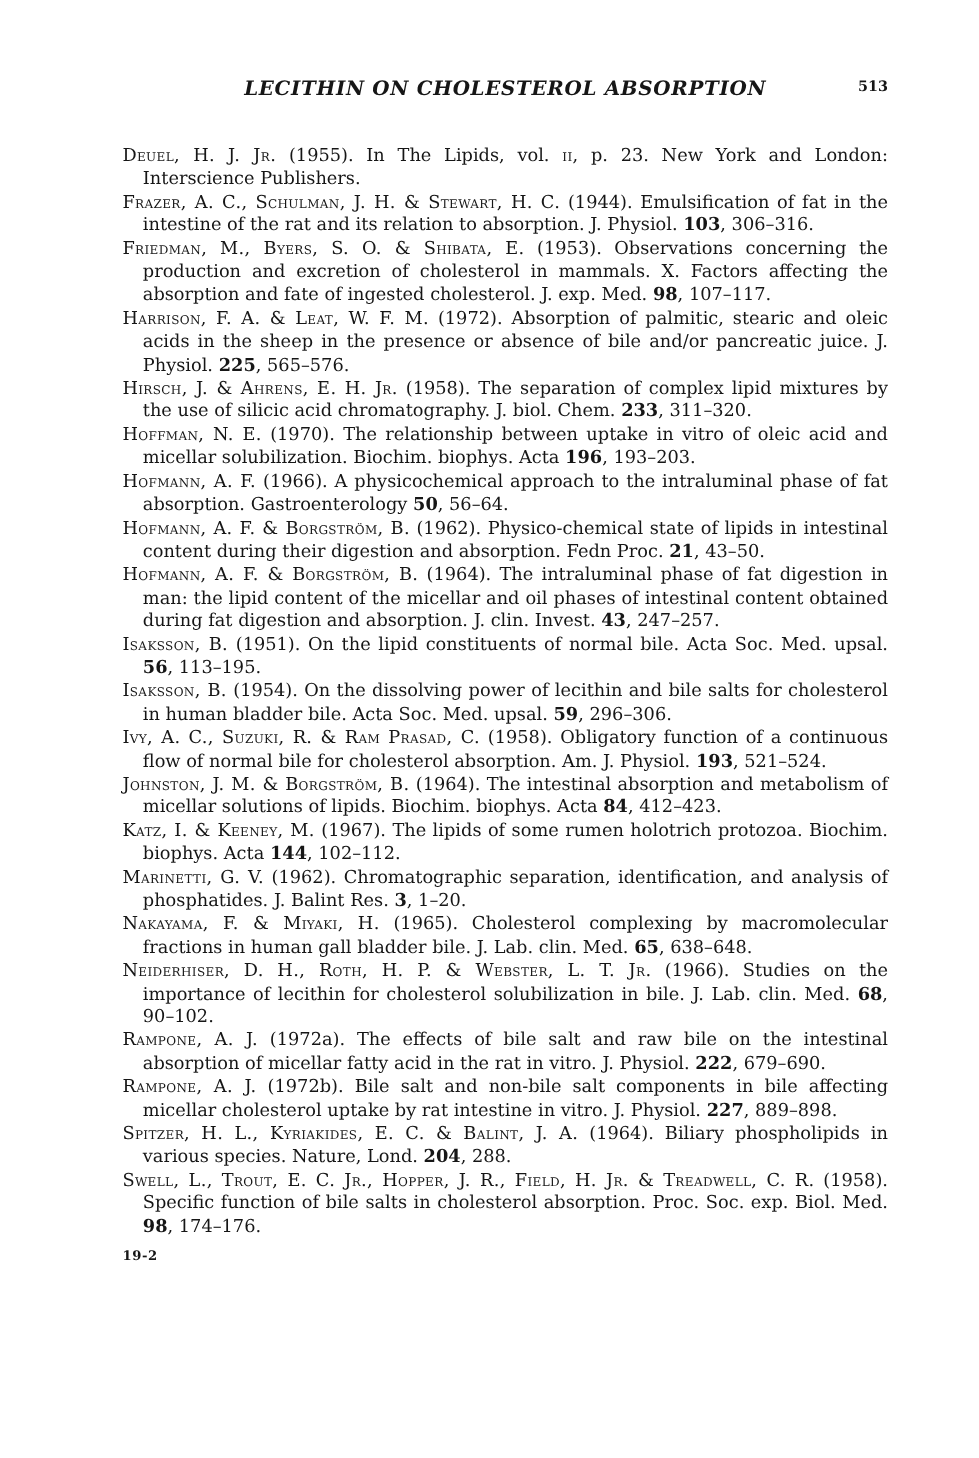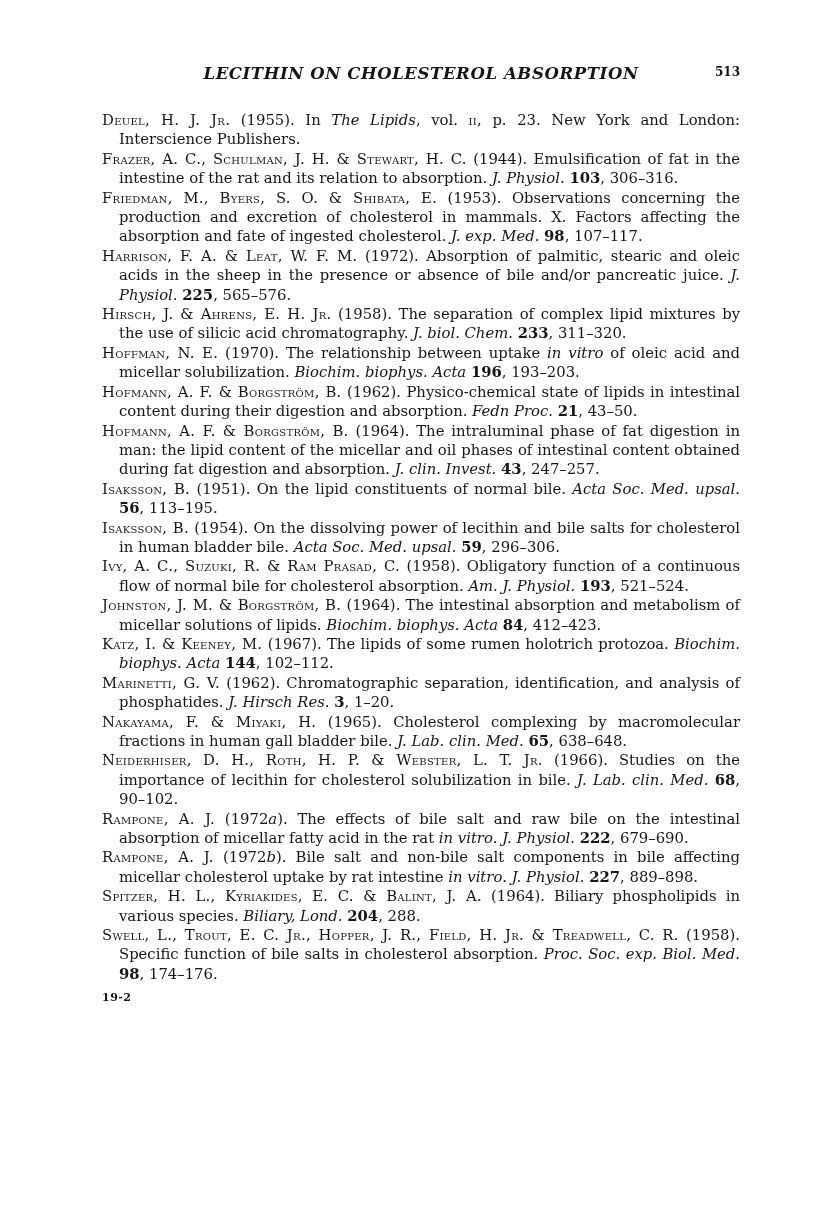--- a/index.html
+++ b/index.html
@@ -9,21 +9,21 @@
     min-height: 1215px;
     margin: 0 auto;
     background: #ffffff;
     color: #161616;
     font-family: "DejaVu Serif", "Liberation Serif", serif;
     padding: 64px 76px 40px 102px;
   }
   .header {
     position: relative;
     text-align: center;
-    margin-bottom: 24px;
+    margin-bottom: 34px;
     height: 22px;
   }
   .title {
     font-style: italic;
     font-weight: bold;
     font-size: 16.5px;
     letter-spacing: 0.6px;
     white-space: nowrap;
   }
   .pagenum {
@@ -36,21 +36,21 @@
   .refs { }
   .ref {
     margin: 0;
     text-align: justify;
     font-size: 14.8px;
     line-height: 19.4px;
     padding-left: 17px;
     text-indent: -17px;
   }
   .s-sc { font-variant: small-caps; letter-spacing: 0.3px; }
-  .s-i  { font-style: italic; }
+  .s-i  { }
   .s-b  { font-weight: bold; margin-top: 17px; }
   .footer {
     text-align: left;
     padding-right: 26px;
     margin-top: 8px;
     font-size: 11px;
     font-weight: bold;
     letter-spacing: 0.5px;
   }
 </style>
@@ -63,30 +63,31 @@
     <span class="pagenum">513</span>
   </div>
 
   <div class="refs">
       <p class="ref"><span class="s-sc">Deuel, H. J. Jr.</span><span> (1955). In </span><span class="s-i">The Lipids</span><span>, vol. </span><span class="s-sc">ii</span><span>, p. 23. New York and London: Interscience Publishers.</span></p>
       <p class="ref"><span class="s-sc">Frazer, A. C., Schulman, J. H. &amp; Stewart, H. C.</span><span> (1944). Emulsification of fat in the intestine of the rat and its relation to absorption. </span><span class="s-i">J. Physiol.</span><span> </span><span class="s-b">103</span><span>, 306–316.</span></p>
       <p class="ref"><span class="s-sc">Friedman, M., Byers, S. O. &amp; Shibata, E.</span><span> (1953). Observations concerning the production and excretion of cholesterol in mammals. X. Factors affecting the absorption and fate of ingested cholesterol. </span><span class="s-i">J. exp. Med.</span><span> </span><span class="s-b">98</span><span>, 107–117.</span></p>
       <p class="ref"><span class="s-sc">Harrison, F. A. &amp; Leat, W. F. M.</span><span> (1972). Absorption of palmitic, stearic and oleic acids in the sheep in the presence or absence of bile and/or pancreatic juice. </span><span class="s-i">J. Physiol.</span><span> </span><span class="s-b">225</span><span>, 565–576.</span></p>
       <p class="ref"><span class="s-sc">Hirsch, J. &amp; Ahrens, E. H. Jr.</span><span> (1958). The separation of complex lipid mixtures by the use of silicic acid chromatography. </span><span class="s-i">J. biol. Chem.</span><span> </span><span class="s-b">233</span><span>, 311–320.</span></p>
       <p class="ref"><span class="s-sc">Hoffman, N. E.</span><span> (1970). The relationship between uptake </span><span class="s-i">in vitro</span><span> of oleic acid and micellar solubilization. </span><span class="s-i">Biochim. biophys. Acta</span><span> </span><span class="s-b">196</span><span>, 193–203.</span></p>
+      <p class="ref"><span class="s-sc">Hofmann, A. F.</span><span> (1966). A physicochemical approach to the intraluminal phase of fat absorption. </span><span class="s-i">Gastroenterology</span><span> </span><span class="s-b">50</span><span>, 56–64.</span></p>
       <p class="ref"><span class="s-sc">Hofmann, A. F. &amp; Borgström, B.</span><span> (1962). Physico-chemical state of lipids in intestinal content during their digestion and absorption. </span><span class="s-i">Fedn Proc.</span><span> </span><span class="s-b">21</span><span>, 43–50.</span></p>
       <p class="ref"><span class="s-sc">Hofmann, A. F. &amp; Borgström, B.</span><span> (1964). The intraluminal phase of fat digestion in man: the lipid content of the micellar and oil phases of intestinal content obtained during fat digestion and absorption. </span><span class="s-i">J. clin. Invest.</span><span> </span><span class="s-b">43</span><span>, 247–257.</span></p>
       <p class="ref"><span class="s-sc">Isaksson, B.</span><span> (1951). On the lipid constituents of normal bile. </span><span class="s-i">Acta Soc. Med. upsal.</span><span> </span><span class="s-b">56</span><span>, 113–195.</span></p>
       <p class="ref"><span class="s-sc">Isaksson, B.</span><span> (1954). On the dissolving power of lecithin and bile salts for cholesterol in human bladder bile. </span><span class="s-i">Acta Soc. Med. upsal.</span><span> </span><span class="s-b">59</span><span>, 296–306.</span></p>
       <p class="ref"><span class="s-sc">Ivy, A. C., Suzuki, R. &amp; Ram Prasad, C.</span><span> (1958). Obligatory function of a continuous flow of normal bile for cholesterol absorption. </span><span class="s-i">Am. J. Physiol.</span><span> </span><span class="s-b">193</span><span>, 521–524.</span></p>
       <p class="ref"><span class="s-sc">Johnston, J. M. &amp; Borgström, B.</span><span> (1964). The intestinal absorption and metabolism of micellar solutions of lipids. </span><span class="s-i">Biochim. biophys. Acta</span><span> </span><span class="s-b">84</span><span>, 412–423.</span></p>
       <p class="ref"><span class="s-sc">Katz, I. &amp; Keeney, M.</span><span> (1967). The lipids of some rumen holotrich protozoa. </span><span class="s-i">Biochim. biophys. Acta</span><span> </span><span class="s-b">144</span><span>, 102–112.</span></p>
-      <p class="ref"><span class="s-sc">Marinetti, G. V.</span><span> (1962). Chromatographic separation, identification, and analysis of phosphatides. </span><span class="s-i">J. Hirsch Res.</span><span> </span><span class="s-b">3</span><span>, 1–20.</span></p>
+      <p class="ref"><span class="s-sc">Marinetti, G. V.</span><span> (1962). Chromatographic separation, identification, and analysis of phosphatides. </span><span class="s-i">J. Balint Res.</span><span> </span><span class="s-b">3</span><span>, 1–20.</span></p>
       <p class="ref"><span class="s-sc">Nakayama, F. &amp; Miyaki, H.</span><span> (1965). Cholesterol complexing by macromolecular fractions in human gall bladder bile. </span><span class="s-i">J. Lab. clin. Med.</span><span> </span><span class="s-b">65</span><span>, 638–648.</span></p>
       <p class="ref"><span class="s-sc">Neiderhiser, D. H., Roth, H. P. &amp; Webster, L. T. Jr.</span><span> (1966). Studies on the importance of lecithin for cholesterol solubilization in bile. </span><span class="s-i">J. Lab. clin. Med.</span><span> </span><span class="s-b">68</span><span>, 90–102.</span></p>
       <p class="ref"><span class="s-sc">Rampone, A. J.</span><span> (1972</span><span class="s-i">a</span><span>). The effects of bile salt and raw bile on the intestinal absorption of micellar fatty acid in the rat </span><span class="s-i">in vitro</span><span>. </span><span class="s-i">J. Physiol.</span><span> </span><span class="s-b">222</span><span>, 679–690.</span></p>
       <p class="ref"><span class="s-sc">Rampone, A. J.</span><span> (1972</span><span class="s-i">b</span><span>). Bile salt and non-bile salt components in bile affecting micellar cholesterol uptake by rat intestine </span><span class="s-i">in vitro</span><span>. </span><span class="s-i">J. Physiol.</span><span> </span><span class="s-b">227</span><span>, 889–898.</span></p>
-      <p class="ref"><span class="s-sc">Spitzer, H. L., Kyriakides, E. C. &amp; Balint, J. A.</span><span> (1964). Biliary phospholipids in various species. </span><span class="s-i">Biliary, Lond.</span><span> </span><span class="s-b">204</span><span>, 288.</span></p>
+      <p class="ref"><span class="s-sc">Spitzer, H. L., Kyriakides, E. C. &amp; Balint, J. A.</span><span> (1964). Biliary phospholipids in various species. </span><span class="s-i">Nature, Lond.</span><span> </span><span class="s-b">204</span><span>, 288.</span></p>
       <p class="ref"><span class="s-sc">Swell, L., Trout, E. C. Jr., Hopper, J. R., Field, H. Jr. &amp; Treadwell, C. R.</span><span> (1958). Specific function of bile salts in cholesterol absorption. </span><span class="s-i">Proc. Soc. exp. Biol. Med.</span><span> </span><span class="s-b">98</span><span>, 174–176.</span></p>
     </div>
 
   <div class="footer">19-2</div>
 </div>
 
 </body></html>

